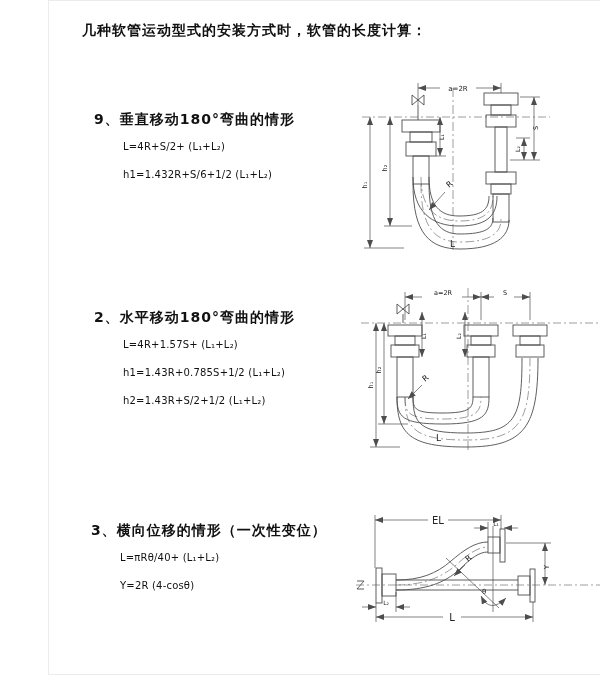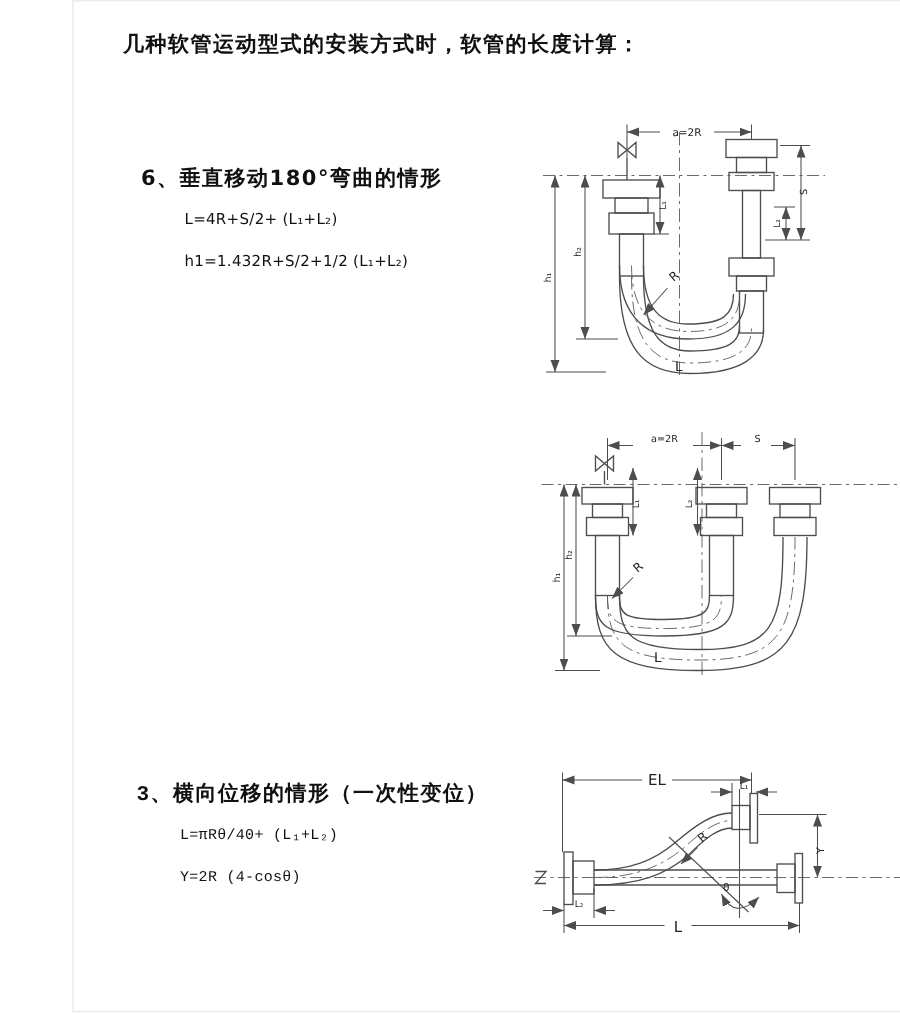--- a/index.html
+++ b/index.html
@@ -34,27 +34,33 @@
   .dwg text{fill:#222;font-family:"DejaVu Sans","Liberation Sans",sans-serif;}
 </style>
 </head>
 <body>
 
 <div class="page">
 
   <div class="page-title">几种软管运动型式的安装方式时，软管的长度计算：</div>
 
   <div class="section" style="left:46px;top:105px;">
-    <div class="heading">6、垂直移动180°弯曲的情形</div>
+    <div class="heading">9、垂直移动180°弯曲的情形</div>
     <div class="formula">L=4R+S/2+ (L₁+L₂)</div>
-    <div class="formula">h1=1.432R+S/2+1/2 (L₁+L₂)</div>
+    <div class="formula">h1=1.432R+S/6+1/2 (L₁+L₂)</div>
   </div>
 
-
-  <div class="section" style="left:43px;top:516px;font-family:Liberation Mono, monospace;">
+  <div class="section" style="left:46px;top:303px;">
+    <div class="heading">2、水平移动180°弯曲的情形</div>
+    <div class="formula">L=4R+1.57S+ (L₁+L₂)</div>
+    <div class="formula">h1=1.43R+0.785S+1/2 (L₁+L₂)</div>
+    <div class="formula">h2=1.43R+S/2+1/2 (L₁+L₂)</div>
+  </div>
+
+  <div class="section" style="left:43px;top:516px;">
     <div class="heading">3、横向位移的情形（一次性变位）</div>
     <div class="formula">L=πRθ/40+ (L₁+L₂)</div>
     <div class="formula">Y=2R (4-cosθ)</div>
   </div>
 
   <svg class="dwg" style="left:310px;top:75px;" width="245" height="180" viewBox="310 75 245 180">
     <defs>
       <marker id="ar1" markerWidth="9" markerHeight="7" refX="8" refY="3" orient="auto-start-reverse" markerUnits="userSpaceOnUse">
         <path d="M0,0 L8,3 L0,6 Z" fill="#4d4d4d"></path>
       </marker>

